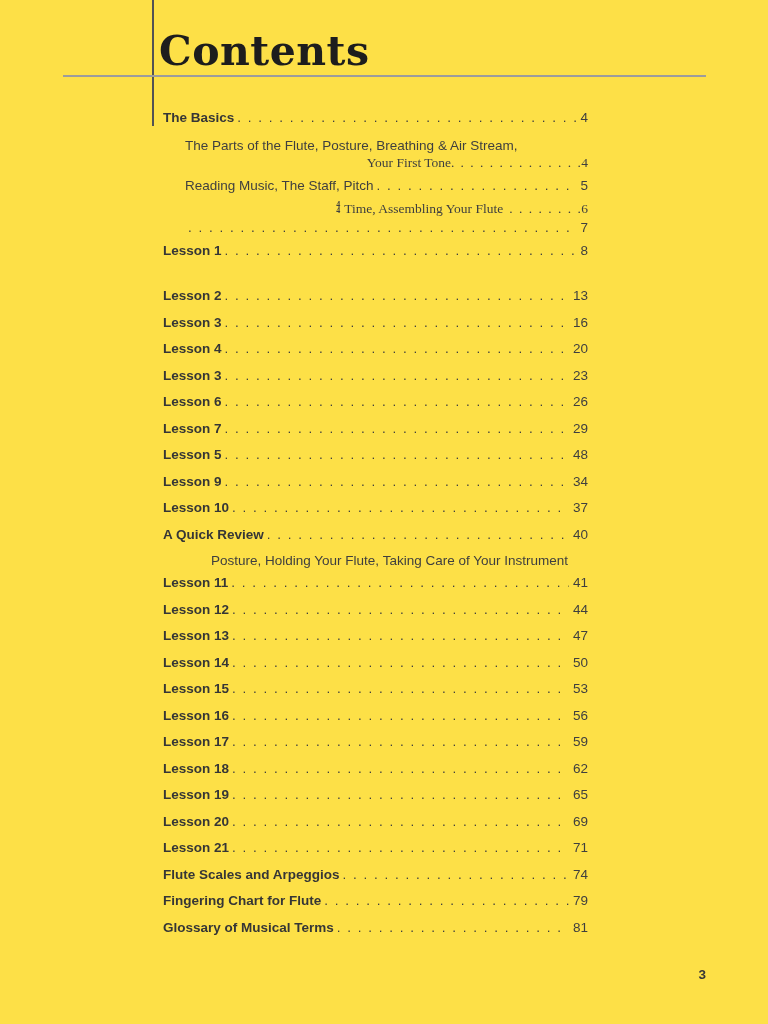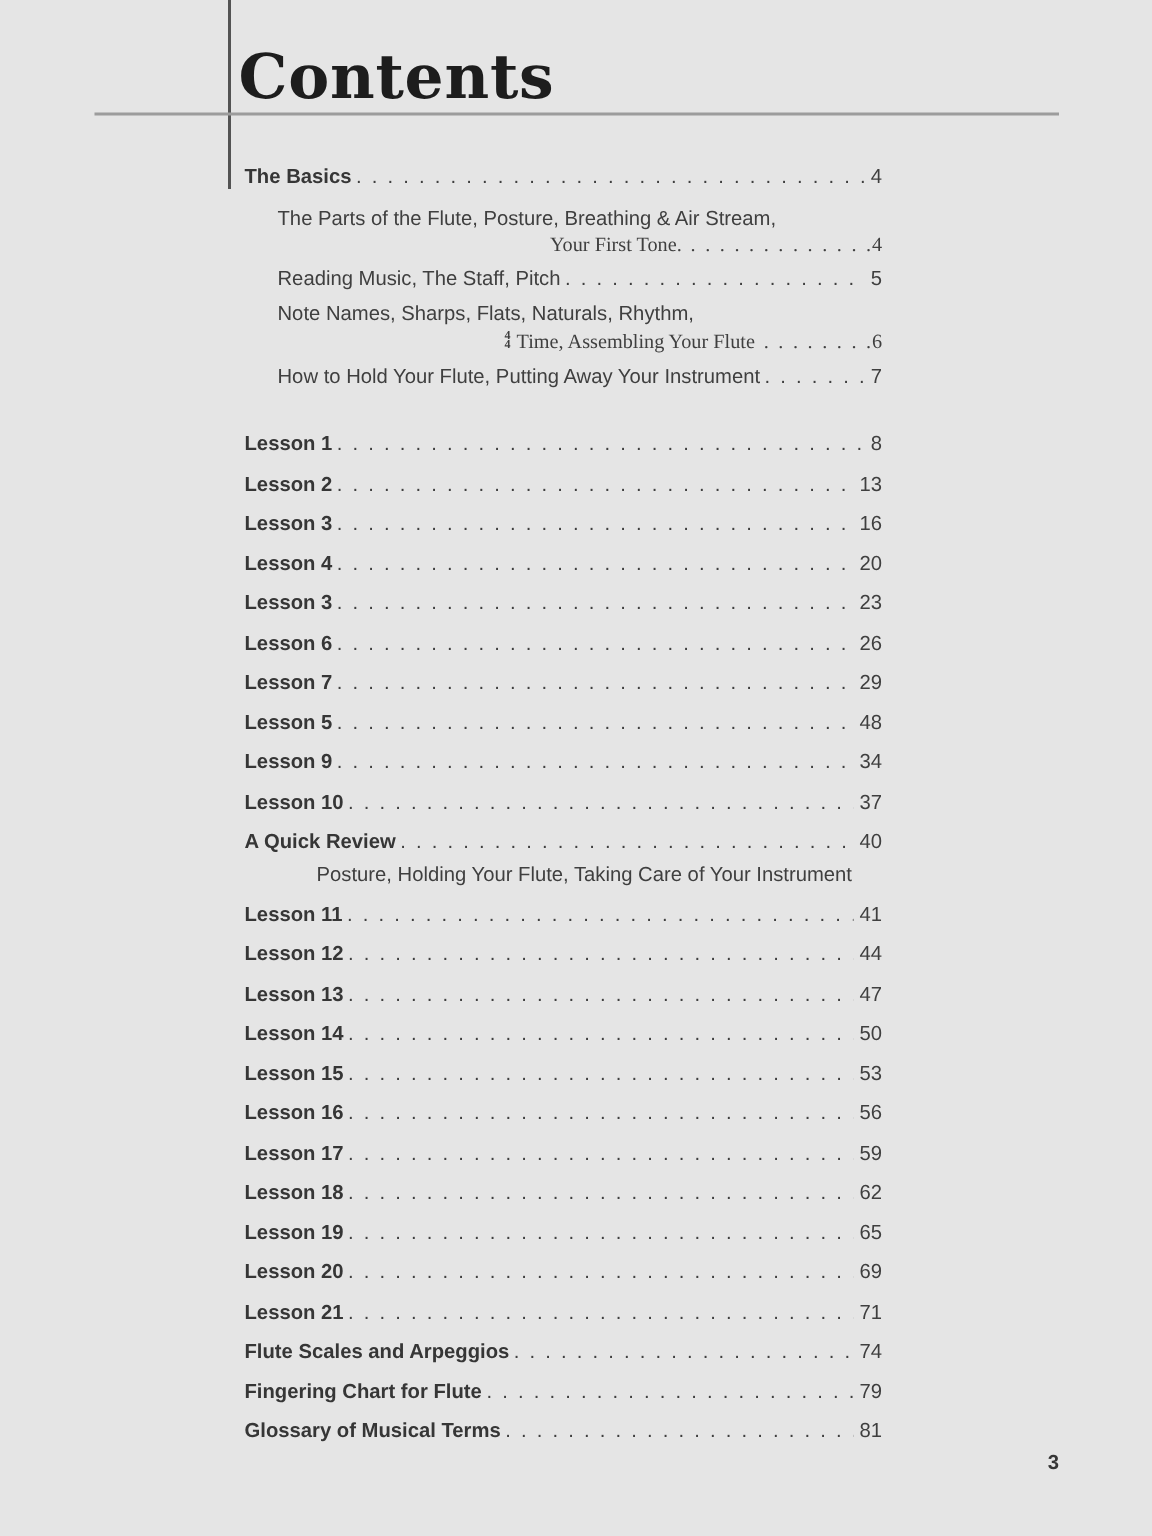--- a/index.html
+++ b/index.html
@@ -8,21 +8,21 @@
     overflow: hidden;
     background: #ffffff;
   }
   body {
     position: relative;
     font-family: "Liberation Sans", sans-serif;
     color: var(--ink, #3f3f3f);
   }
   .page {
     position: absolute; inset: 0;
-    background: #e5e5e5;
+    background: #fde047;
   }
   
   .vline {
     position: absolute;
     left: 152px; top: 0;
     width: 2px; height: 126px;
     background: var(--rule-dark, #535353);
   }
   
   .hrule {
@@ -124,34 +124,30 @@
       <div class="row cont">
         <span class="lbl">Your First Tone.</span>
         <span class="leader"> . . . . . . . . . . . . .</span>
         <span class="pg">4</span>
       </div>
       <div class="row subdots">
         <span class="lbl">Reading Music, The Staff, Pitch</span>
         <span class="dots">. . . . . . . . . . . . . . . . . . . . . . . . . . . . . . . . . . . . . . . . . . . . . . . . . . . . . . . . . . . . . . . . . . . . . . . . . . . . . . . . . . . . . . . . . . </span>
         <span class="pg">5</span>
       </div>
-      <div class="row sub">
-        <span class="lbl">Note Names, Sharps, Flats, Naturals, Rhythm,</span>
-      </div>
       <div class="row cont">
         <span class="frac">
           <span>4</span>
           <span>4</span>
         </span>
         <span class="lbl">Time, Assembling Your Flute</span>
         <span class="leader"> . . . . . . . .</span>
         <span class="pg">6</span>
       </div>
       <div class="row subdots">
-        <span class="lbl">How to Hold Your Flute, Putting Away Your Instrument</span>
         <span class="dots">. . . . . . . . . . . . . . . . . . . . . . . . . . . . . . . . . . . . . . . . . . . . . . . . . . . . . . . . . . . . . . . . . . . . . . . . . . . . . . . . . . . . . . . . . . </span>
         <span class="pg">7</span>
       </div>
       <div class="row main">
         <span class="lbl">Lesson 1</span>
         <span class="dots">. . . . . . . . . . . . . . . . . . . . . . . . . . . . . . . . . . . . . . . . . . . . . . . . . . . . . . . . . . . . . . . . . . . . . . . . . . . . . . . . . . . . . . . . . . </span>
         <span class="pg">8</span>
       </div>
       <div class="row main">
         <span class="lbl">Lesson 2</span>

